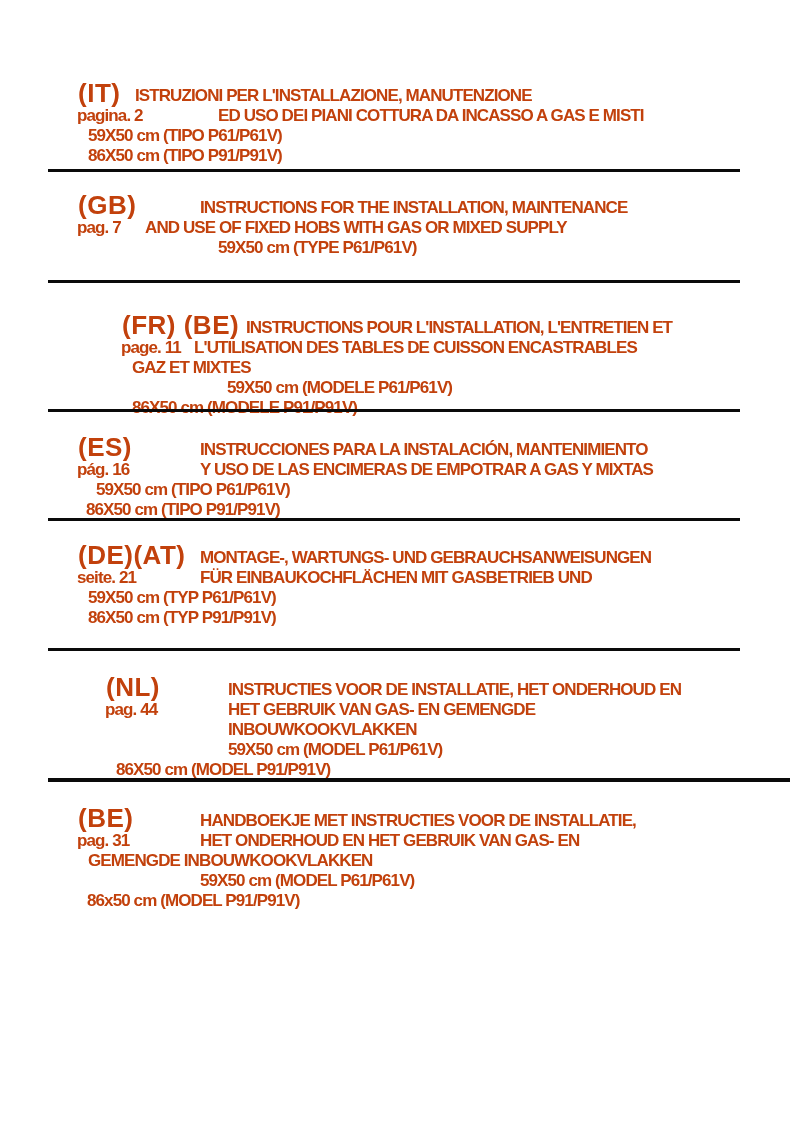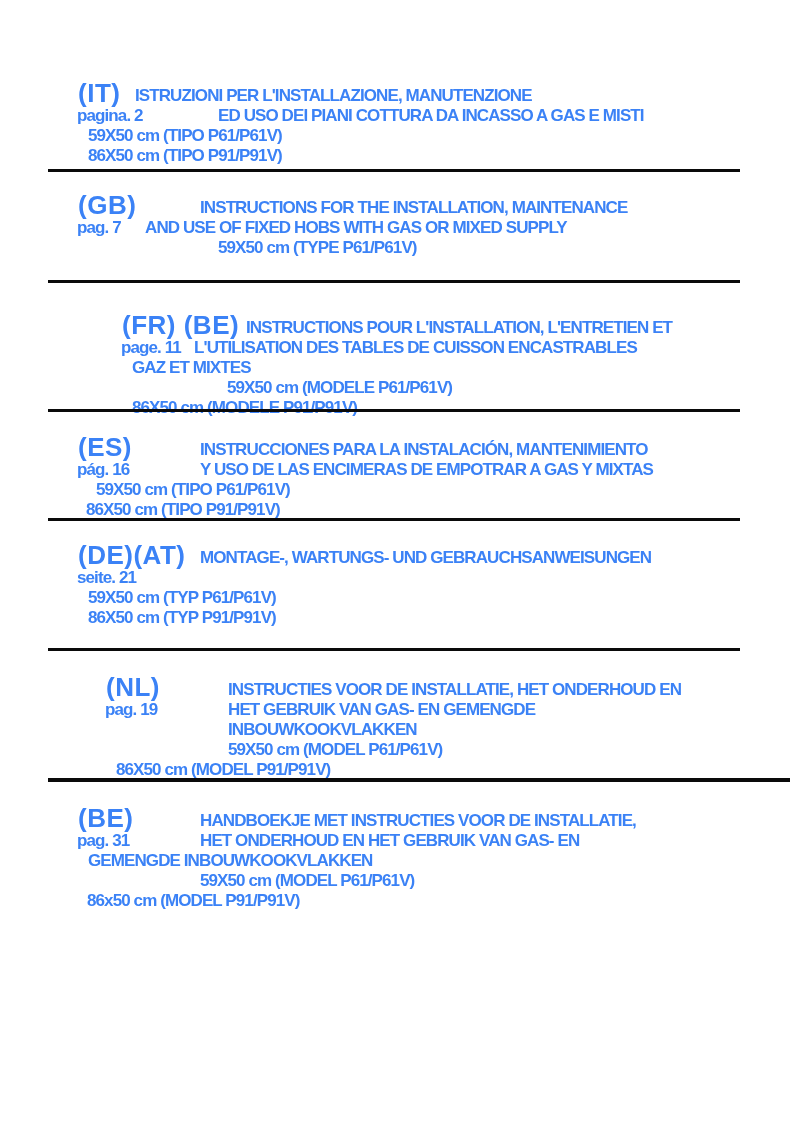--- a/index.html
+++ b/index.html
@@ -2,21 +2,21 @@
 <html><head>
 <meta charset="utf-8">
 <style>
   html, body { margin: 0; padding: 0; background: #e8e8e8; }
   .page {
     position: relative;
     width: 802px;
     height: 1134px;
     background: #ffffff;
     font-family: "Liberation Sans", "DejaVu Sans", sans-serif;
-    color: #3b82f6;
+    color: #c2410c;
     overflow: hidden;
   }
   .sec { position: absolute; left: 0; width: 100%; }
   .s-it { top: 80px; }
   .s-gb { top: 192px; }
   .s-fr { top: 312px; margin-left: 44px; }
   .s-es { top: 434px; }
   .s-de { top: 542px; }
   .s-nl { top: 674px; margin-left: 28px; }
   .s-be { top: 805px; }
@@ -138,37 +138,38 @@
   </div>
   <hr class="rule r-es">
 
   <div class="sec s-de">
     <div class="row head">
       <span class="code">(DE)(AT)</span>
       <span class="t x200">MONTAGE-, WARTUNGS- UND GEBRAUCHSANWEISUNGEN</span>
     </div>
     <div class="row">
       <span class="t pref">seite. 21</span>
+      <span class="t x200">FÜR EINBAUKOCHFLÄCHEN MIT GASBETRIEB UND</span>
     </div>
     <div class="row">
         <span class="t x88">59X50 cm (TYP P61/P61V)</span>
       </div>
     <div class="row">
         <span class="t x88">86X50 cm (TYP P91/P91V)</span>
       </div>
   </div>
   <hr class="rule r-de">
 
   <div class="sec s-nl">
     <div class="row head">
       <span class="code">(NL)</span>
       <span class="t x200">INSTRUCTIES VOOR DE INSTALLATIE, HET ONDERHOUD EN</span>
     </div>
     <div class="row">
-      <span class="t pref">pag. 19</span>
+      <span class="t pref">pag. 44</span>
       <span class="t x200">HET GEBRUIK VAN GAS- EN GEMENGDE</span>
     </div>
     <div class="row">
         <span class="t x200">INBOUWKOOKVLAKKEN</span>
       </div>
     <div class="row">
         <span class="t x200">59X50 cm (MODEL P61/P61V)</span>
       </div>
     <div class="row">
         <span class="t x88">86X50 cm (MODEL P91/P91V)</span>

